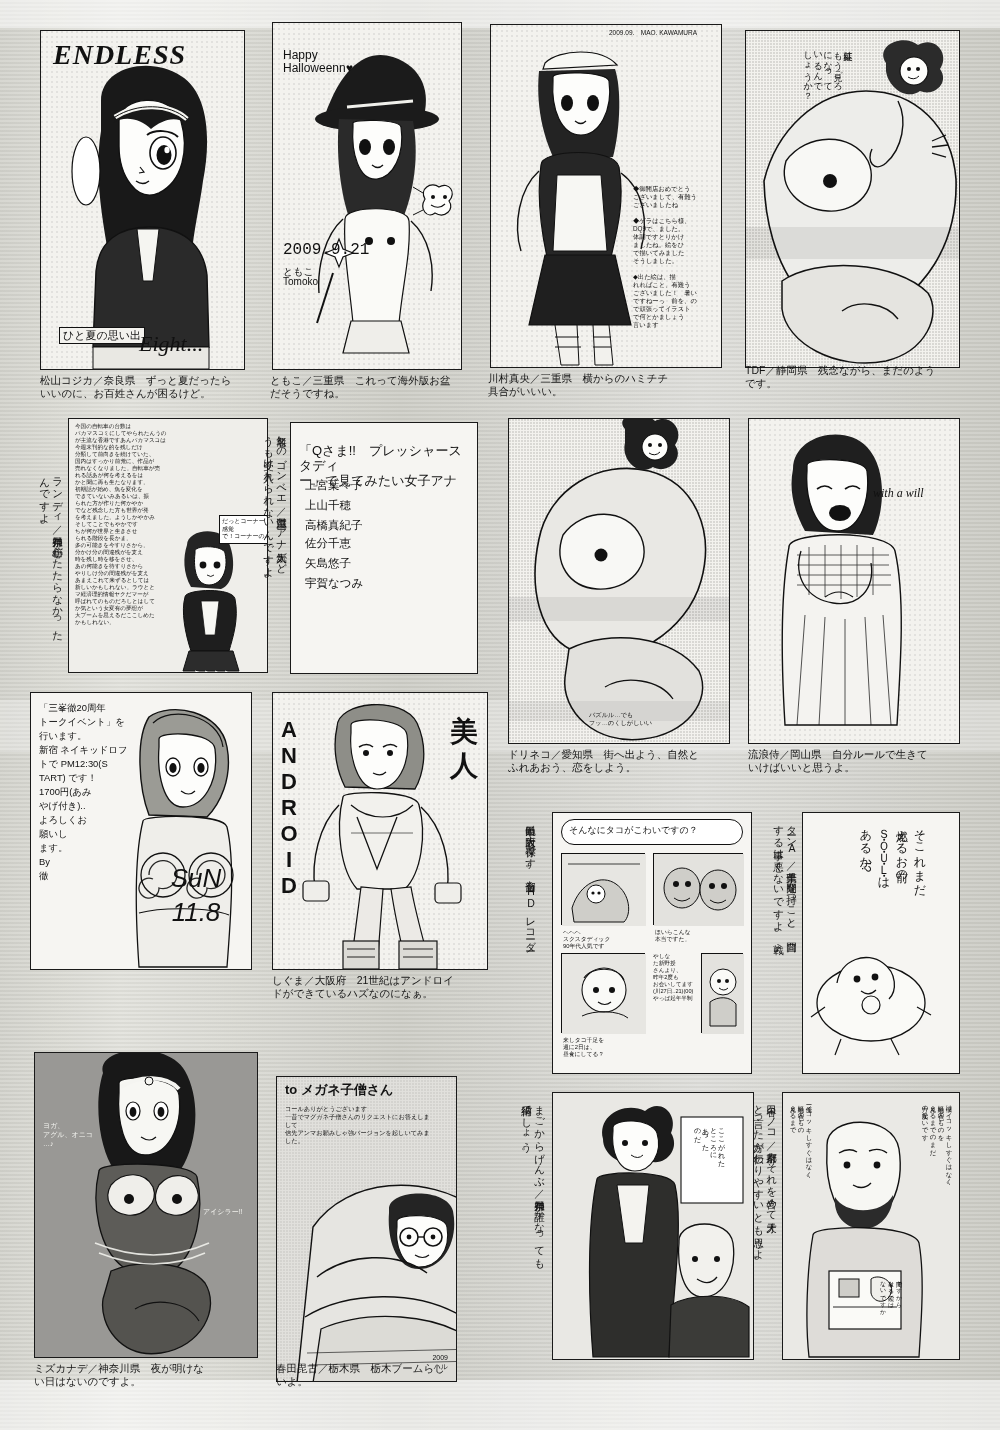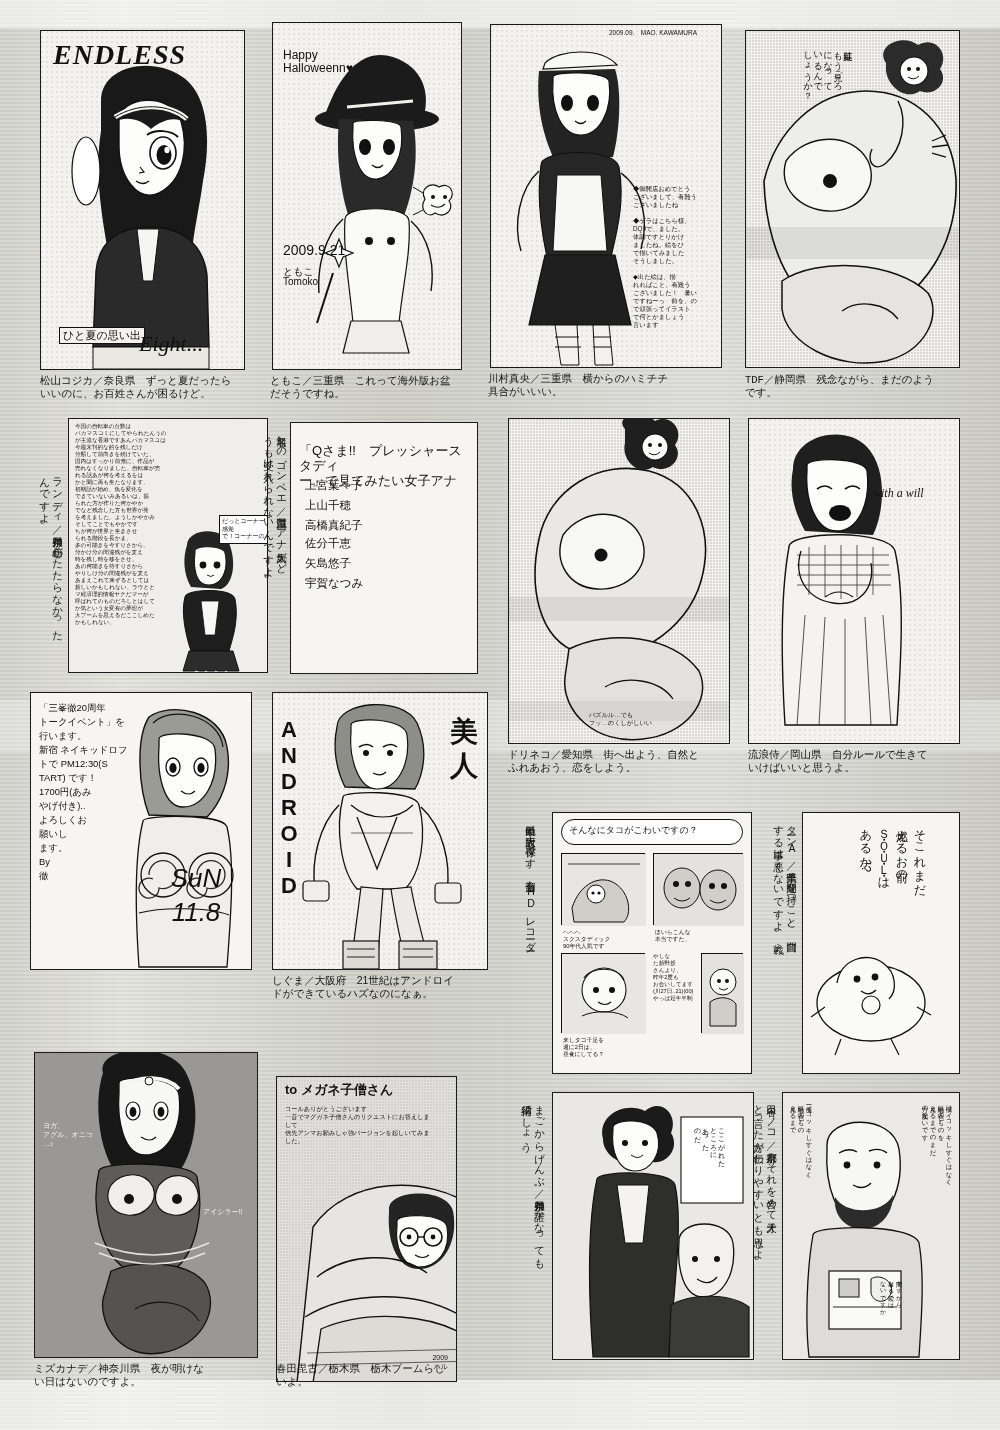--- a/index.html
+++ b/index.html
@@ -172,21 +172,21 @@
       <path d="M152 176 C146 166 158 158 166 164 C176 158 184 170 176 178 C182 186 172 196 162 190 C154 196 146 186 152 176 Z" fill="#fdfdfb" stroke="#111" stroke-width="1.2"></path>
       <circle cx="160" cy="174" r="2" fill="#111"></circle>
       <circle cx="172" cy="174" r="2" fill="#111"></circle>
       <path d="M158 182 q8 5 14 -1" stroke="#111" stroke-width="1.1" fill="none"></path>
       <path d="M140 164 l10 6 M140 192 l10 -5" stroke="#111" stroke-width="1"></path>
 
       <path d="M78 298 L128 298 L136 330 L70 330 Z" fill="#efeeea" stroke="#111" stroke-width="1.2"></path>
     </svg>
     <div class="hand" style="left:10px;top:26px;font-size:12px;">Happy
 Halloweenn♥</div>
-    <div class="hand small" style="left:10px;top:222px;font-size:14px;">2009.9.21</div>
+    <div class="hand small" style="left:10px;top:222px;font-size:16px;font-family:Liberation Mono, monospace;">2009.9.21</div>
     <div class="hand small" style="left:10px;top:244px;font-size:10px;">ともこ
 Tomoko</div>
   </div>
   <div class="caption" style="left:270px;top:374px;width:210px;">ともこ／三重県　これって海外版お盆
 だそうですね。</div>
 
   <div class="panel" style="left:490px;top:24px;width:232px;height:344px;">
     <div class="tone light"></div>
     <svg class="ink" width="232" height="344" viewBox="0 0 232 344">
 
@@ -258,21 +258,21 @@
       <path d="M96 280 C112 268 140 272 152 288" stroke="#111" stroke-width="1.3" fill="none"></path>
 
       <rect x="0" y="196" width="215" height="32" fill="#111" opacity="0.08"></rect>
     </svg>
     <div class="hand small vert" style="left:752px;left:auto;right:106px;top:14px;height:120px;font-size:9px;">紅葉は
 もう見ごろ
 になって
 いるんで
 しょうか？</div>
   </div>
-  <div class="caption" style="left:745px;top:374px;width:215px;font-family:Liberation Mono, monospace;">TDF／静岡県　残念ながら、まだのよう
+  <div class="caption" style="left:745px;top:364px;width:215px;">TDF／静岡県　残念ながら、まだのよう
 です。</div>
 
   <div class="panel" style="left:68px;top:418px;width:200px;height:255px;background:#efeeea;">
     <div class="hand tiny" style="left:6px;top:4px;width:188px;font-size:5.6px;line-height:7px;text-align:justify;">今国の自転車の台数は
 パカマスコミにしてやられたんうの
 が主流な香港ですあんパカマスコは
 今週末刊的な的を残しだけ
 分類して前向きを続けていた、
 国内はすっかり前荒に、作品が
 売れなくなりました。自転車が売

